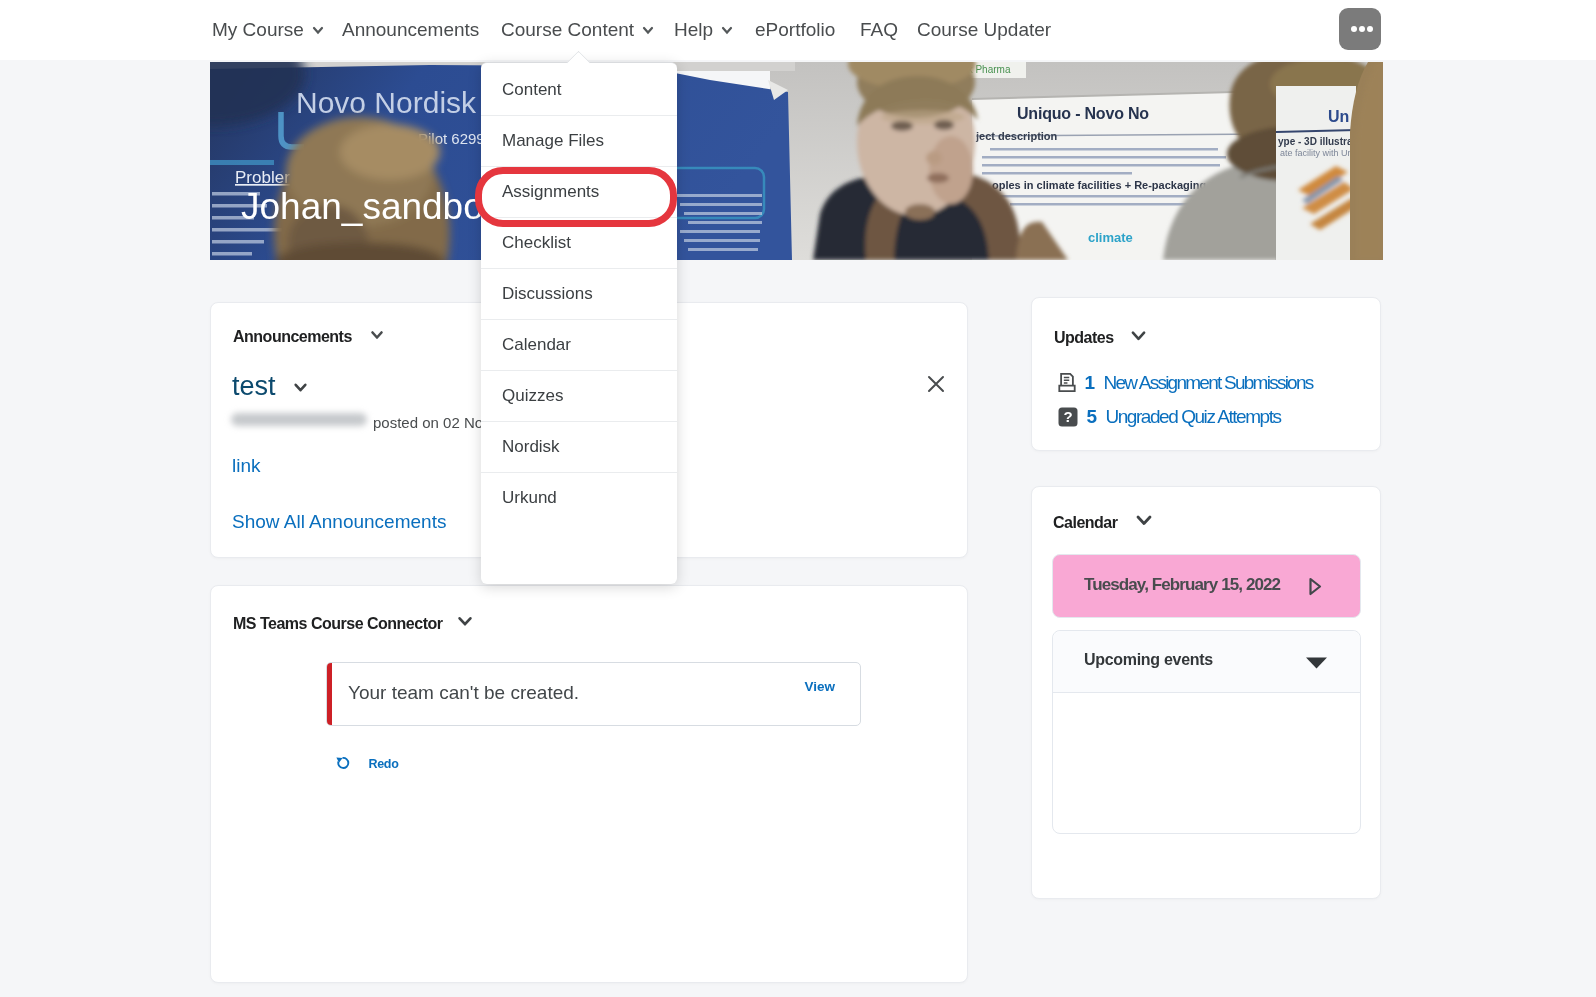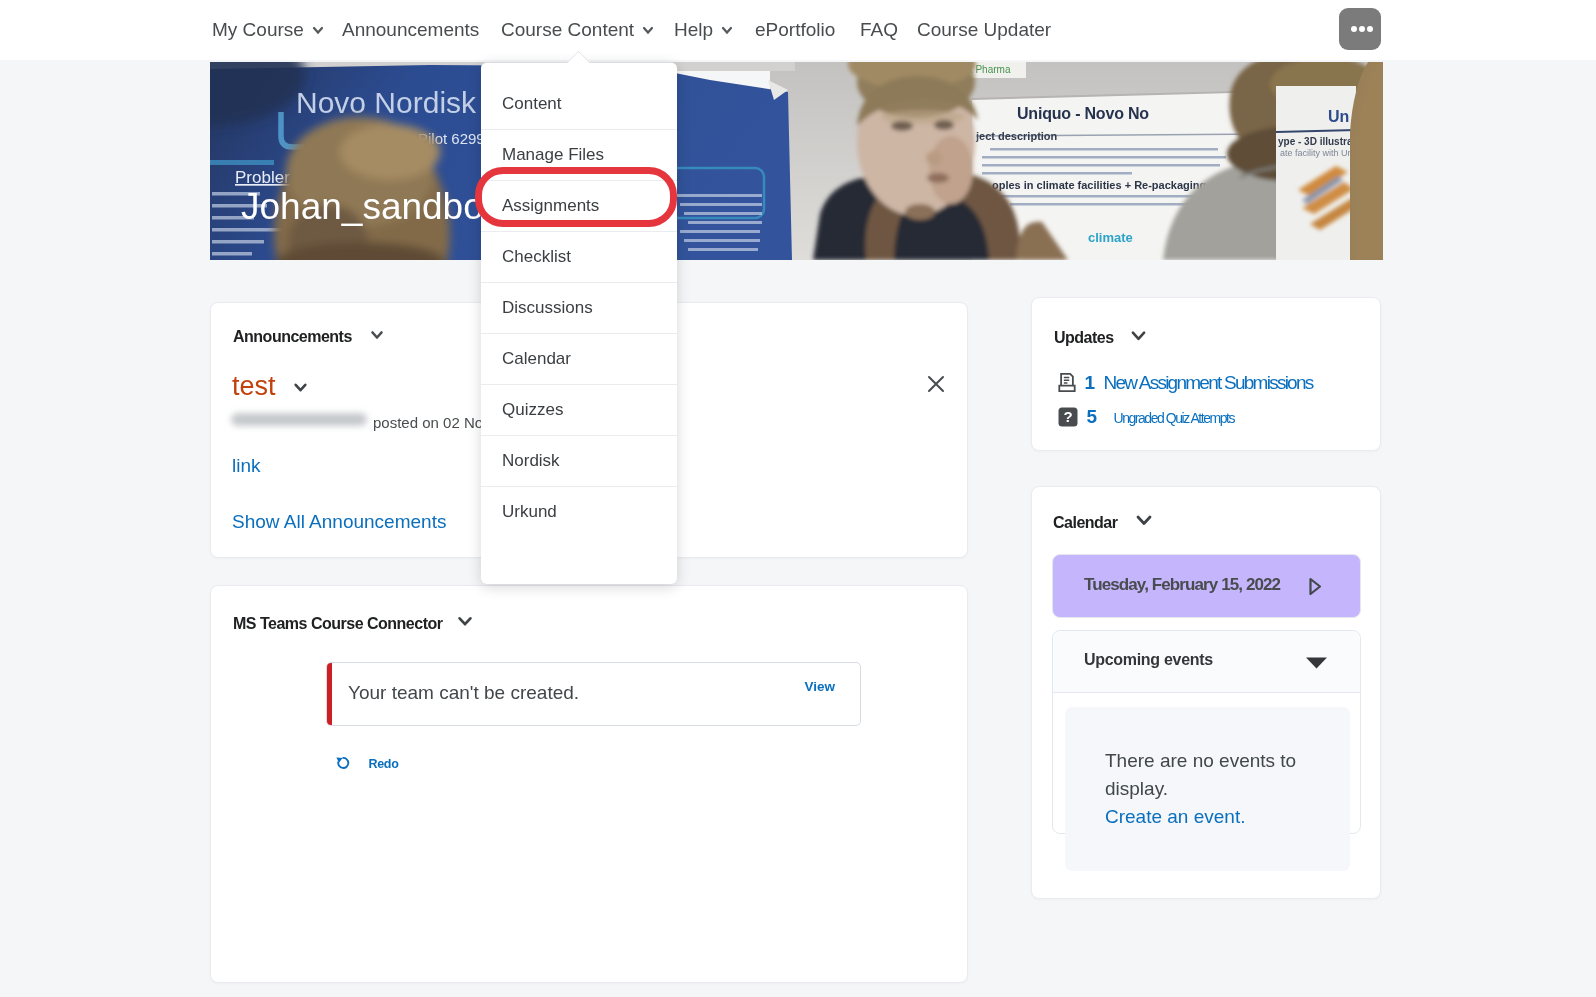--- a/index.html
+++ b/index.html
@@ -10,38 +10,38 @@
   .navitem { position:absolute; top:0; height:60px; line-height:60px; font-size:19px; color:#494c4e; white-space:nowrap; }
   .chev { display:inline-block; width:12px; height:12px; margin-left:8px; }
   #dots { position:absolute; left:1339px; top:8px; width:42px; height:42px; background:#7b7b7b; border-radius:9px; }
   #dots span { position:absolute; top:18px; width:6px; height:6px; border-radius:50%; background:#fff; }
   
   #banner { position:absolute; left:210px; top:62px; width:1173px; height:198px; overflow:hidden; }
   #courseName { position:absolute; left:31px; top:124px; font-size:37px; color:#fff; white-space:nowrap; }
   
   #dd { position:absolute; left:481px; top:62px; width:196px; height:522px; background:#fff; border-radius:6px; box-shadow:0 3px 14px rgba(0,0,0,0.16); border-top:1px solid #d9dbde; z-index:20; }
   #dd .caret { position:absolute; left:89px; top:-9px; width:17px; height:17px; background:#fff; transform:rotate(45deg); border-left:1px solid #dfe2e5; border-top:1px solid #dfe2e5; border-radius:2px 0 0 0; }
-  #dd ul { list-style:none; padding:15px 0; }
+  #dd ul { list-style:none; padding:1px 0; }
   #dd li { height:51px; line-height:51px; padding-left:21px; font-size:17px; color:#3b3f42; }
   #dd li + li { height:51px; line-height:50px; }
   #dd li + li { border-top:1px solid #eaecee; }
   #ring { position:absolute; left:475px; top:167px; width:202px; height:60px; border:7px solid #e5363e; border-radius:28px; z-index:30; }
   
   .card { position:absolute; background:#fff; border:1px solid #e9ebef; border-radius:8px; box-shadow:0 1px 3px rgba(0,0,0,0.03); }
   #annc   { left:210px; top:302px; width:758px; height:256px; }
   #teams  { left:210px; top:585px; width:758px; height:398px; }
   #updates{ left:1031px; top:297px; width:350px; height:154px; }
   #cal    { left:1031px; top:486px; width:350px; height:413px; }
   .wtitle { font-size:16px; font-weight:bold; color:#202122; position:absolute; white-space:nowrap; letter-spacing:-0.5px; }
   .link { color:#0a6fbe; }
   
   #alert { position:absolute; left:115px; top:76px; width:535px; height:64px; border:1px solid #d7dce2; border-radius:5px; overflow:hidden; background:#fff; }
   #alert .bar { position:absolute; left:0; top:0; width:5px; height:64px; background:#cd2026; }
   
-  .calbox { position:absolute; left:20px; width:309px; background:#c4b5fd; border:1px solid #e4e8ee; border-radius:8px; }
+  .calbox { position:absolute; left:20px; width:309px; background:#f9a8d4; border:1px solid #e4e8ee; border-radius:8px; }
 </style>
 </head>
 <body>
 <div id="page">
 
   <div id="banner">
     <svg width="1173" height="198" viewBox="0 0 1173 198" preserveAspectRatio="none">
       <defs>
         <linearGradient id="blueg" x1="0" y1="0" x2="1" y2="0.25">
           <stop offset="0" stop-color="#24355e"></stop>
@@ -185,21 +185,21 @@
         <span style="left:12px"></span>
         <span style="left:20px"></span>
         <span style="left:28px"></span>
       </div>
   </div>
 
   <div class="card" id="annc">
     <span class="wtitle" style="left:22px; top:25px;">Announcements<svg class="chev" style="width:14px;height:14px;margin-left:18px;" viewBox="0 0 14 14">
           <path d="M2.5 4.5 L7 9.5 L11.5 4.5" fill="none" stroke="#494c4e" stroke-width="2.6" stroke-linecap="round" stroke-linejoin="round"></path>
         </svg></span>
-    <div style="position:absolute; left:21px; top:68px; font-size:27px; color:#c2410c;">test<svg class="chev" style="width:15px;height:15px;margin-left:17px;" viewBox="0 0 14 14">
+    <div style="position:absolute; left:21px; top:68px; font-size:27px; color:#0c4a6e;">test<svg class="chev" style="width:15px;height:15px;margin-left:17px;" viewBox="0 0 14 14">
           <path d="M2.5 4.5 L7 9.5 L11.5 4.5" fill="none" stroke="#3f4345" stroke-width="2.4" stroke-linecap="round" stroke-linejoin="round"></path>
         </svg></div>
     <div style="position:absolute; left:20px; top:110px; width:136px; height:13px; background:#c6c9cc; border-radius:7px; filter:blur(3px);"></div>
     <span style="position:absolute; left:162px; top:111px; font-size:15px; color:#494c4e;">posted on 02 Nov 2021</span>
     <span class="link" style="position:absolute; left:21px; top:152px; font-size:19px;">link</span>
     <span class="link" style="position:absolute; left:21px; top:208px; font-size:19px;">Show All Announcements</span>
     <svg style="position:absolute; left:716px; top:72px; width:18px; height:18px;" viewBox="0 0 18 18">
         <path d="M2 2 L16 16 M16 2 L2 16" stroke="#494c4e" stroke-width="2" stroke-linecap="round"></path>
       </svg>
   </div>
@@ -233,43 +233,40 @@
         </svg>
       <span style="font-size:19px; font-weight:bold; color:#0a6fbe; margin-left:4px;">1</span>
       <span class="link" style="font-size:19px; margin-left:4px; letter-spacing:-1.75px;">New Assignment Submissions</span>
     </div>
     <div style="position:absolute; left:26px; top:108px;">
       <svg style="width:20px; height:20px; vertical-align:-4px;" viewBox="0 0 20 20">
           <rect x="0.5" y="0.5" width="19" height="19" rx="3.5" fill="#494c4e"></rect>
           <text x="10" y="15" font-size="15" font-weight="bold" fill="#fff" text-anchor="middle" font-family="Liberation Sans">?</text>
         </svg>
       <span style="font-size:19px; font-weight:bold; color:#0a6fbe; margin-left:4px;">5</span>
-      <span class="link" style="font-size:14px; margin-left:12px; letter-spacing:-1.45px;">Ungraded Quiz Attempts</span>
+      <span class="link" style="font-size:19px; margin-left:4px; letter-spacing:-1.45px;">Ungraded Quiz Attempts</span>
     </div>
   </div>
 
   <div class="card" id="cal">
     <span class="wtitle" style="left:21px; top:26px;">Calendar<svg class="chev" style="width:18px;height:15px;margin-left:18px;" viewBox="0 0 18 15">
           <path d="M3 4 L9 10.5 L15 4" fill="none" stroke="#3f4345" stroke-width="2.8" stroke-linecap="round" stroke-linejoin="round"></path>
         </svg></span>
     <div class="calbox" style="top:67px; height:64px;">
       <span style="position:absolute; left:31px; top:20px; font-size:17px; font-weight:bold; color:#494c4e; letter-spacing:-0.9px;">Tuesday, February 15, 2022</span>
       <svg style="position:absolute; left:255px; top:22px; width:14px; height:19px;" viewBox="0 0 14 19">
           <path d="M2.5 2 L12 9.5 L2.5 17 Z" fill="none" stroke="#42474a" stroke-width="2.2" stroke-linejoin="round"></path>
         </svg>
     </div>
     <div class="calbox" style="top:143px; height:204px; background:#fff;">
       <div style="position:absolute; left:0; top:0; width:100%; height:62px; background:#fafbfd; border-bottom:1px solid #e4e8ee; border-radius:8px 8px 0 0;"></div>
       <span style="position:absolute; left:31px; top:20px; font-size:16px; font-weight:bold; color:#33373a; letter-spacing:-0.3px;">Upcoming events</span>
       <svg style="position:absolute; left:252px; top:26px; width:23px; height:12px;" viewBox="0 0 23 12">
           <path d="M1 0.5 L22 0.5 L11.5 11.5 Z" fill="#33373a"></path>
         </svg>
-      <div style="position:absolute; left:12px; top:76px; width:285px; height:164px; background:#f5f7fa; border-radius:7px;">
-        <div style="position:absolute; left:40px; top:40px; font-size:19px; color:#42474a; line-height:28px;">There are no events to<br>display.<br><span class="link">Create an event.</span></div>
-      </div>
     </div>
   </div>
 
   <div id="dd">
     <div class="caret"></div>
     <ul>
       <li>Content</li>
       <li>Manage Files</li>
       <li>Assignments</li>
       <li>Checklist</li>

